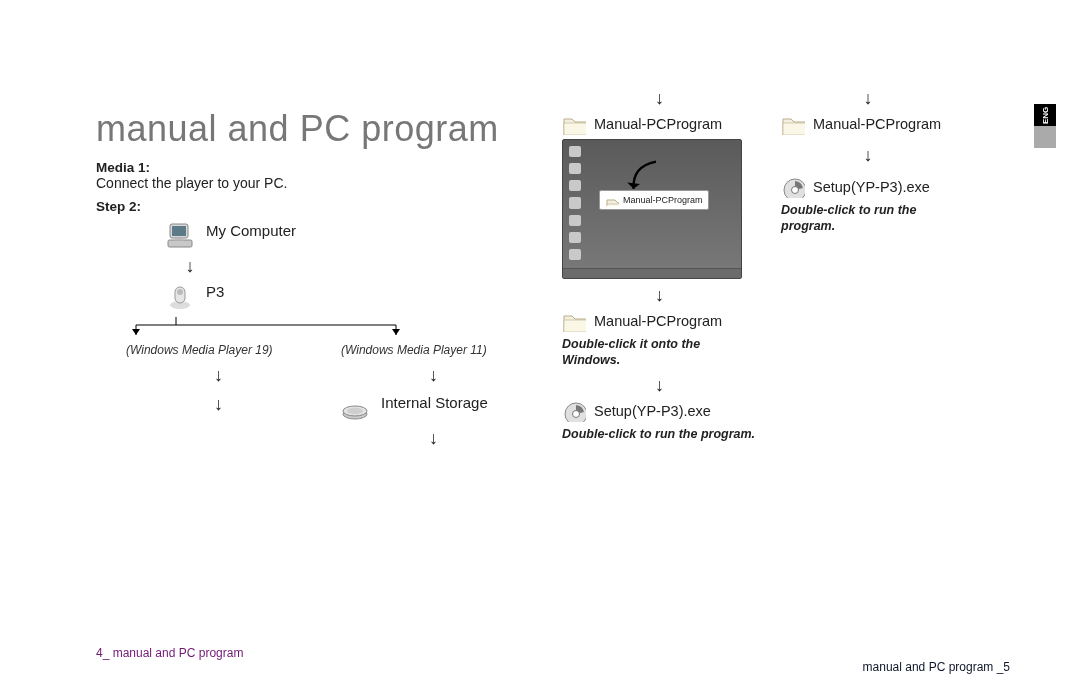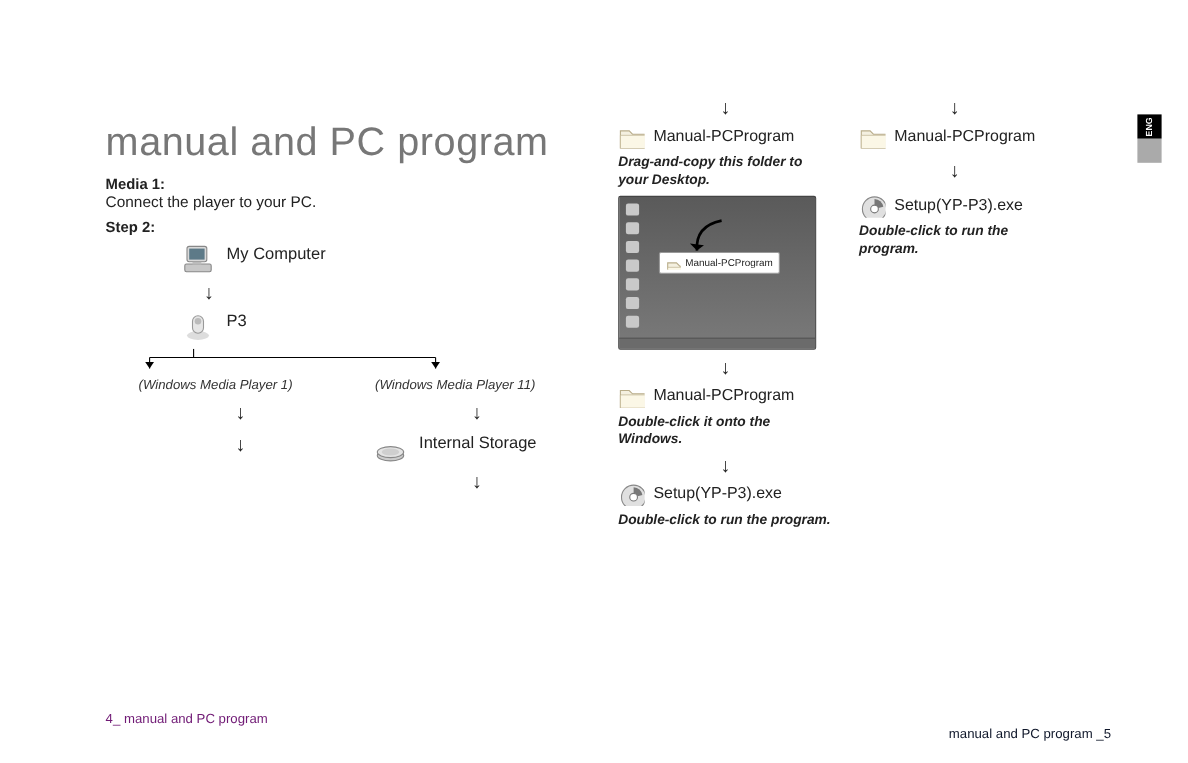--- a/index.html
+++ b/index.html
@@ -168,21 +168,21 @@
           <line x1="20" y1="8" x2="280" y2="8" stroke="#000"></line>
           <line x1="20" y1="8" x2="20" y2="18" stroke="#000"></line>
           <line x1="280" y1="8" x2="280" y2="18" stroke="#000"></line>
           <polygon points="20,18 16,12 24,12" fill="#000"></polygon>
           <polygon points="280,18 276,12 284,12" fill="#000"></polygon>
         </svg>
       </div>
 
       <div class="two-col">
         <div class="side">
-          <div class="sub-note">(Windows Media Player 1)</div>
+          <div class="sub-note">(Windows Media Player 19)</div>
           <div class="down-arrow-c" style="margin:8px 0">↓</div>
           <div class="down-arrow-c" style="margin-top:6px">↓</div>
         </div>
         <div class="side">
           <div class="sub-note">(Windows Media Player 11)</div>
           <div class="down-arrow-c" style="margin:8px 0">↓</div>
           <div class="row">
             <svg class="ic">
                 <use href="#i-drive"></use>
               </svg>
@@ -196,21 +196,20 @@
 
   <div class="right-col">
     <div class="mid-col">
       <div class="down-arrow-c">↓</div>
       <div class="folder-row">
         <svg class="ic-sm">
             <use href="#i-folder"></use>
           </svg>
         <span class="txt">Manual-PCProgram</span>
       </div>
-      <div class="instr">Drag-and-copy this folder to your Desktop.</div>
 
       <div style="position:relative; margin-bottom:6px;">
         <div class="desktop-mock">
           <div class="db-icons">
             <span></span>
               <span></span>
               <span></span>
               <span></span>
               <span></span>
               <span></span>

